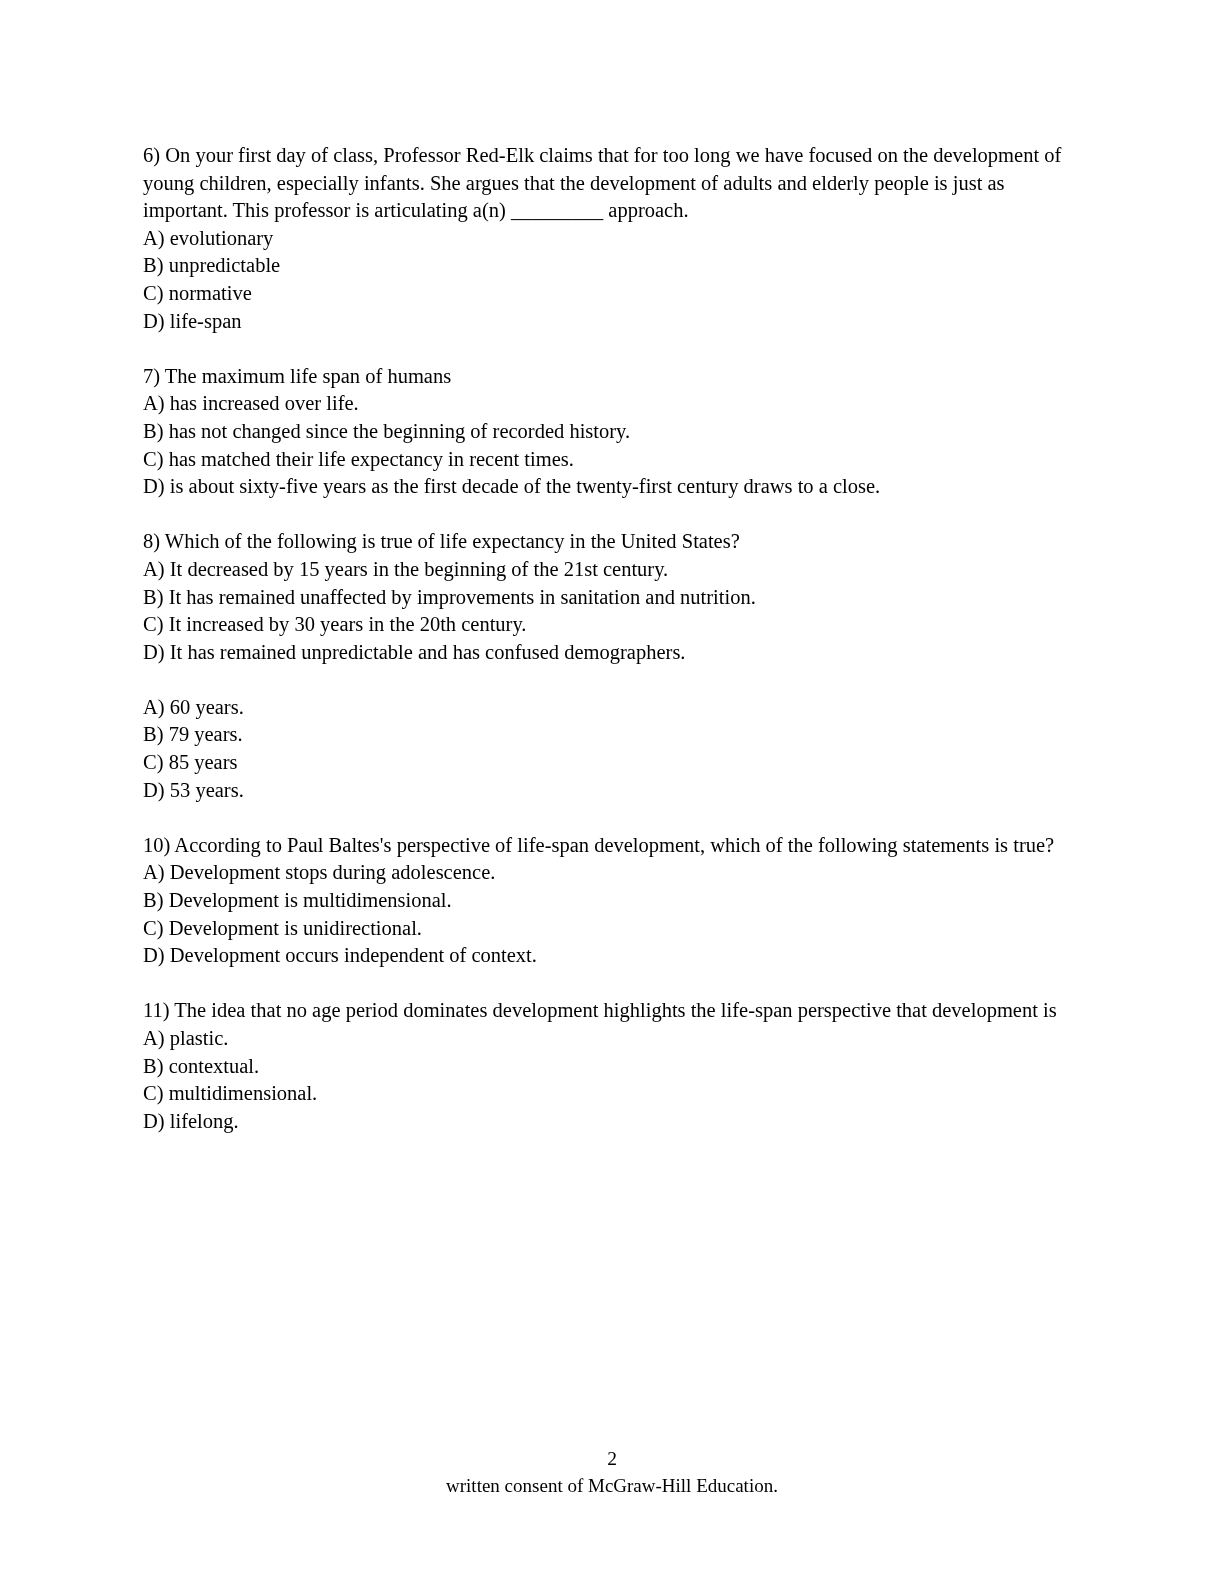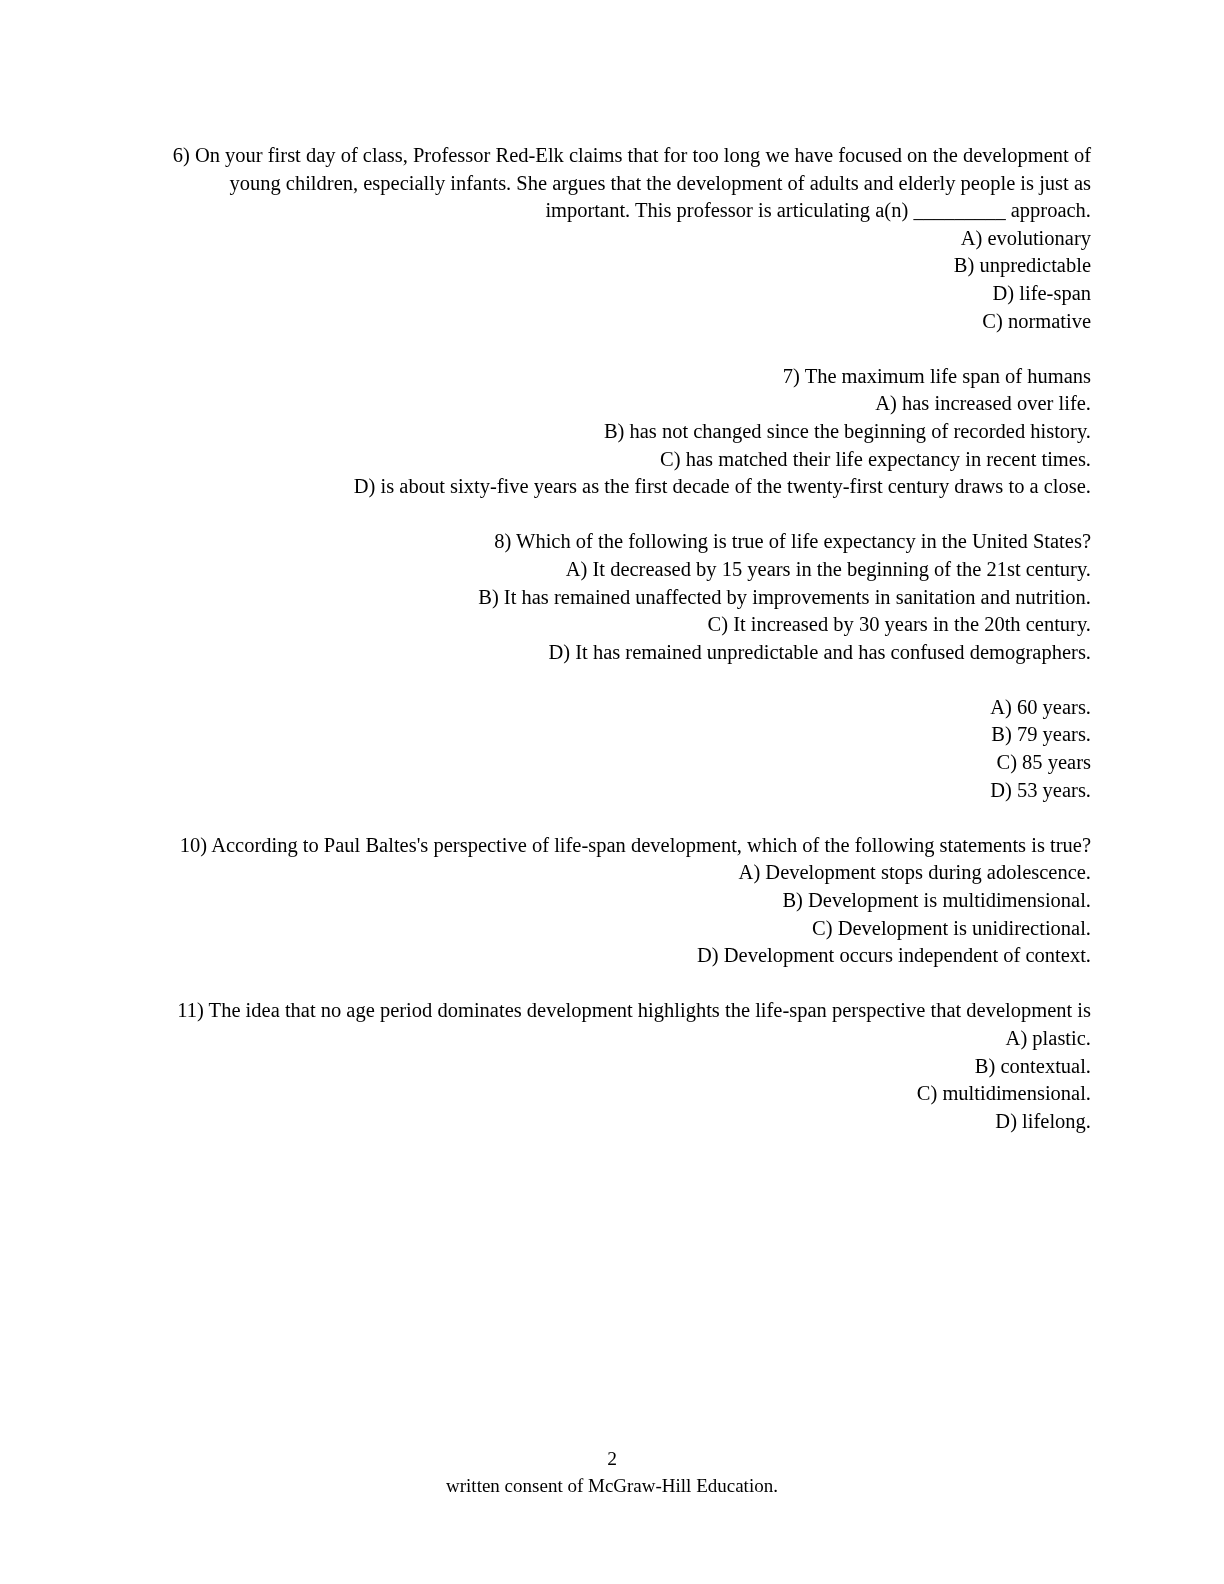--- a/index.html
+++ b/index.html
@@ -20,21 +20,20 @@
     inset: 0;
     background: #ffffff;
   }
   .content {
     position: absolute;
     left: 143px;
     top: 142px;
     width: 948px;
     font-size: 20.5px;
     line-height: 27.6px;
-    text-align: right;
   }
   .question {
     margin-bottom: 27.6px;
   }
   .stem, .option {
     white-space: normal;
   }
   .footer {
     position: absolute;
     left: 0;
@@ -51,22 +50,22 @@
 </head>
 <body>
 
 <div class="sheet">
 
   <div class="content">
       <div class="question">
         <div class="stem">6) On your first day of class, Professor Red-Elk claims that for too long we have focused on the development of young children, especially infants. She argues that the development of adults and elderly people is just as important. This professor is articulating a(n) _________ approach.</div>
         <div class="option">A) evolutionary</div>
         <div class="option">B) unpredictable</div>
+        <div class="option">C) normative</div>
         <div class="option">D) life-span</div>
-        <div class="option">C) normative</div>
       </div>
       <div class="question">
         <div class="stem">7) The maximum life span of humans</div>
         <div class="option">A) has increased over life.</div>
         <div class="option">B) has not changed since the beginning of recorded history.</div>
         <div class="option">C) has matched their life expectancy in recent times.</div>
         <div class="option">D) is about sixty-five years as the first decade of the twenty-first century draws to a close.</div>
       </div>
       <div class="question">
         <div class="stem">8) Which of the following is true of life expectancy in the United States?</div>

